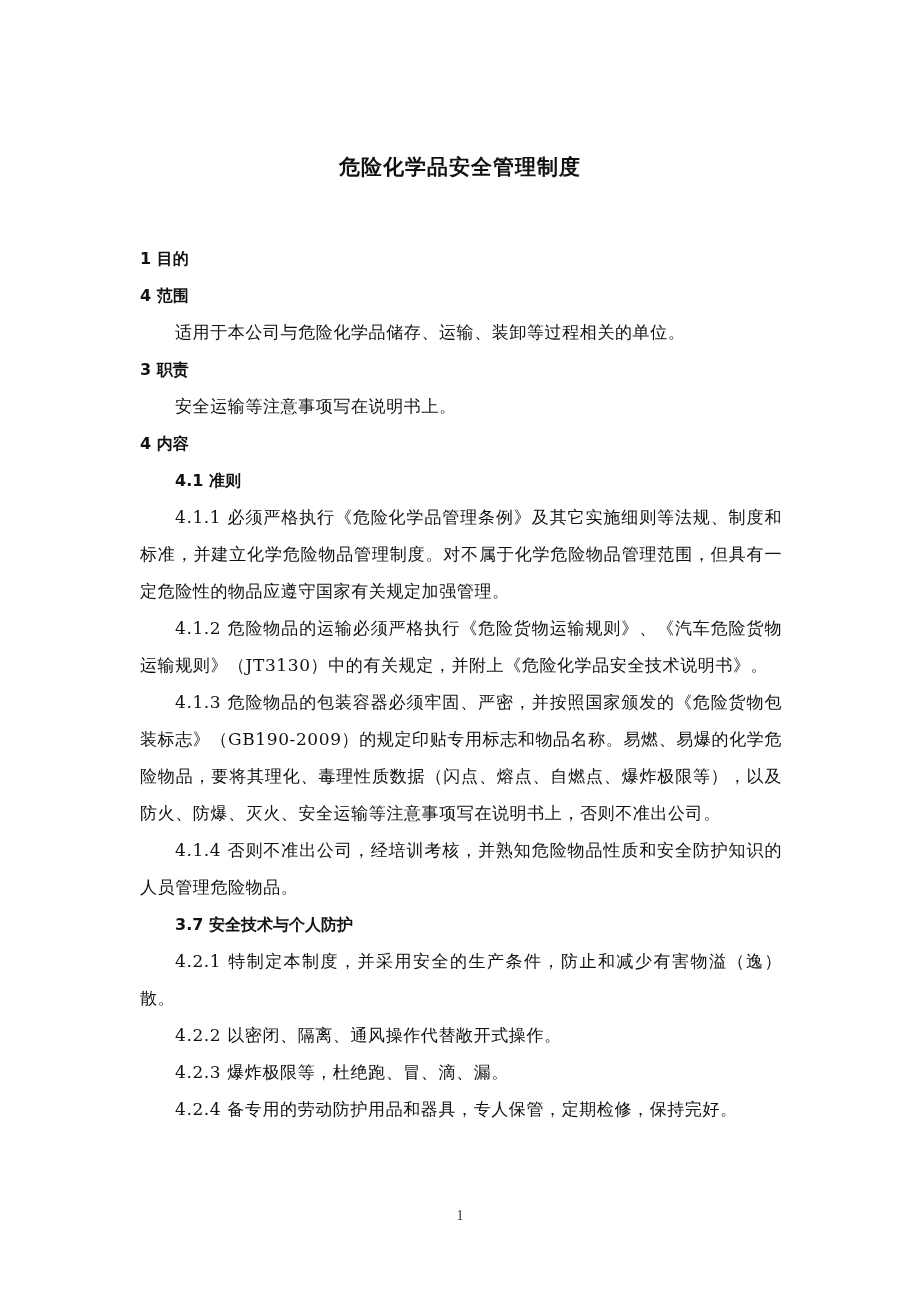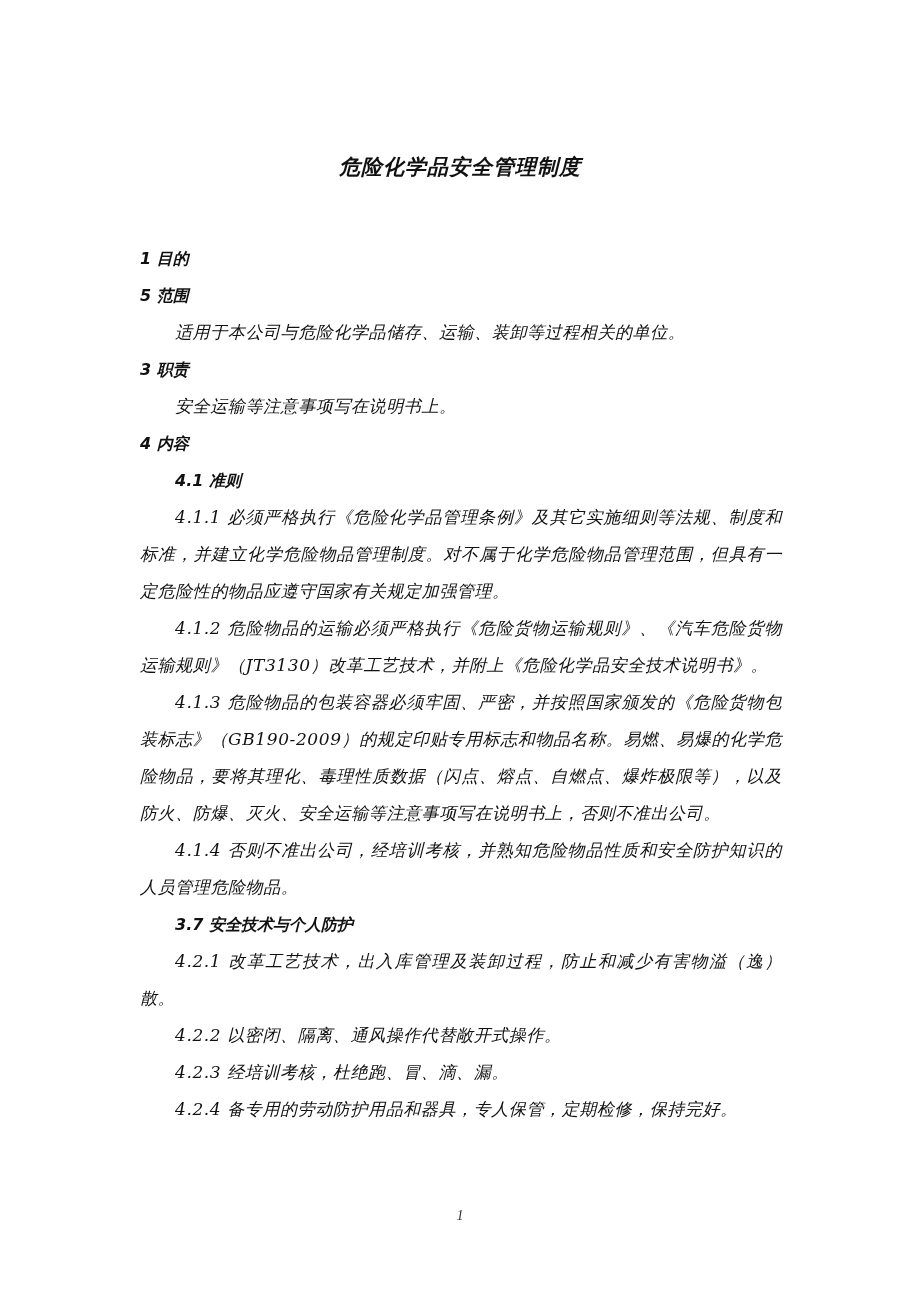--- a/index.html
+++ b/index.html
@@ -14,21 +14,20 @@
       overflow: hidden;
       font-family: "DejaVu Serif", "Liberation Serif", serif;
       color: #111111;
     }
     .page {
       position: absolute;
       left: 0; top: 0;
       width: 920px;
       height: 964px;
       background: #ffffff;
-      font-style: italic;
     }
     .title {
       position: absolute;
       top: 152px;
       left: 0;
       width: 920px;
       text-align: center;
       font-size: 21px;
       font-weight: bold;
       letter-spacing: 1px;
@@ -81,37 +80,37 @@
 <body>
 
 <div class="page">
 
   <div class="title">危险化学品安全管理制度</div>
 
   <div class="content">
 
     <div class="h1">1 目的</div>
 
-    <div class="h1">5 范围</div>
+    <div class="h1">4 范围</div>
     <p class="p">适用于本公司与危险化学品储存、运输、装卸等过程相关的单位。</p>
 
     <div class="h1">3 职责</div>
     <p class="p">安全运输等注意事项写在说明书上。</p>
 
     <div class="h1">4 内容</div>
 
     <div class="h2">4.1 准则</div>
     <p class="p">4.1.1 必须严格执行《危险化学品管理条例》及其它实施细则等法规、制度和标准，并建立化学危险物品管理制度。对不属于化学危险物品管理范围，但具有一定危险性的物品应遵守国家有关规定加强管理。</p>
-    <p class="p">4.1.2 危险物品的运输必须严格执行《危险货物运输规则》、《汽车危险货物运输规则》（JT3130）改革工艺技术，并附上《危险化学品安全技术说明书》。</p>
+    <p class="p">4.1.2 危险物品的运输必须严格执行《危险货物运输规则》、《汽车危险货物运输规则》（JT3130）中的有关规定，并附上《危险化学品安全技术说明书》。</p>
     <p class="p">4.1.3 危险物品的包装容器必须牢固、严密，并按照国家颁发的《危险货物包装标志》（GB190-2009）的规定印贴专用标志和物品名称。易燃、易爆的化学危险物品，要将其理化、毒理性质数据（闪点、熔点、自燃点、爆炸极限等），以及防火、防爆、灭火、安全运输等注意事项写在说明书上，否则不准出公司。</p>
     <p class="p">4.1.4 否则不准出公司，经培训考核，并熟知危险物品性质和安全防护知识的人员管理危险物品。</p>
 
     <div class="h2">3.7 安全技术与个人防护</div>
-    <p class="p">4.2.1 改革工艺技术，出入库管理及装卸过程，防止和减少有害物溢（逸）散。</p>
+    <p class="p">4.2.1 特制定本制度，并采用安全的生产条件，防止和减少有害物溢（逸）散。</p>
     <p class="p">4.2.2 以密闭、隔离、通风操作代替敞开式操作。</p>
-    <p class="p">4.2.3 经培训考核，杜绝跑、冒、滴、漏。</p>
+    <p class="p">4.2.3 爆炸极限等，杜绝跑、冒、滴、漏。</p>
     <p class="p">4.2.4 备专用的劳动防护用品和器具，专人保管，定期检修，保持完好。</p>
 
   </div>
 
   <div class="page-number">1</div>
 
 </div>
 
 </body></html>

